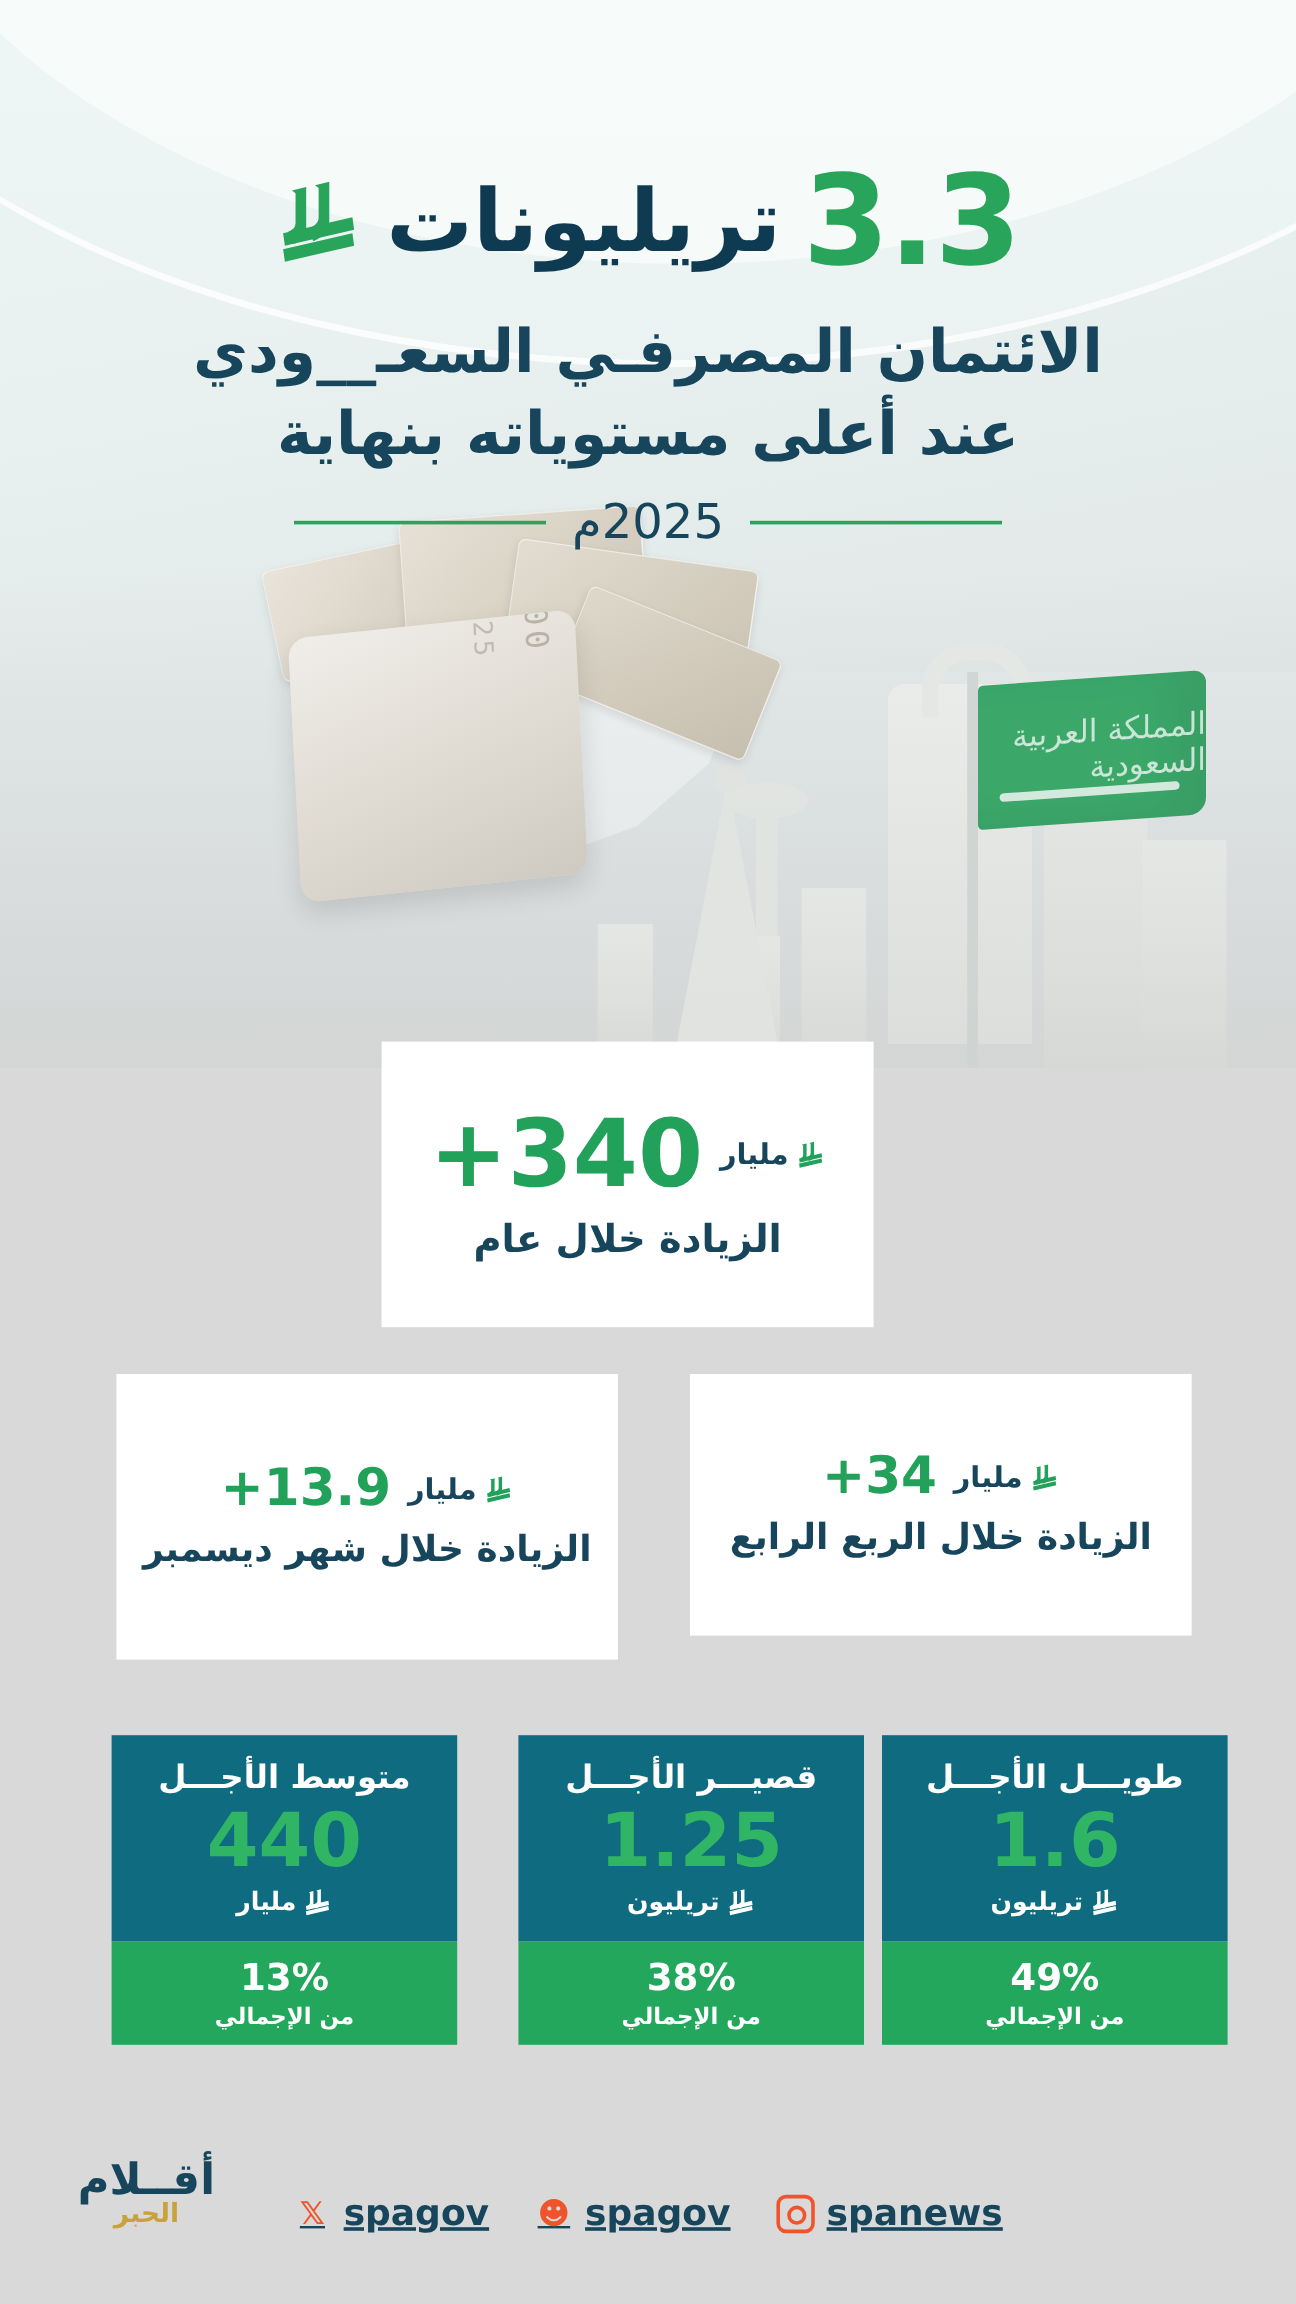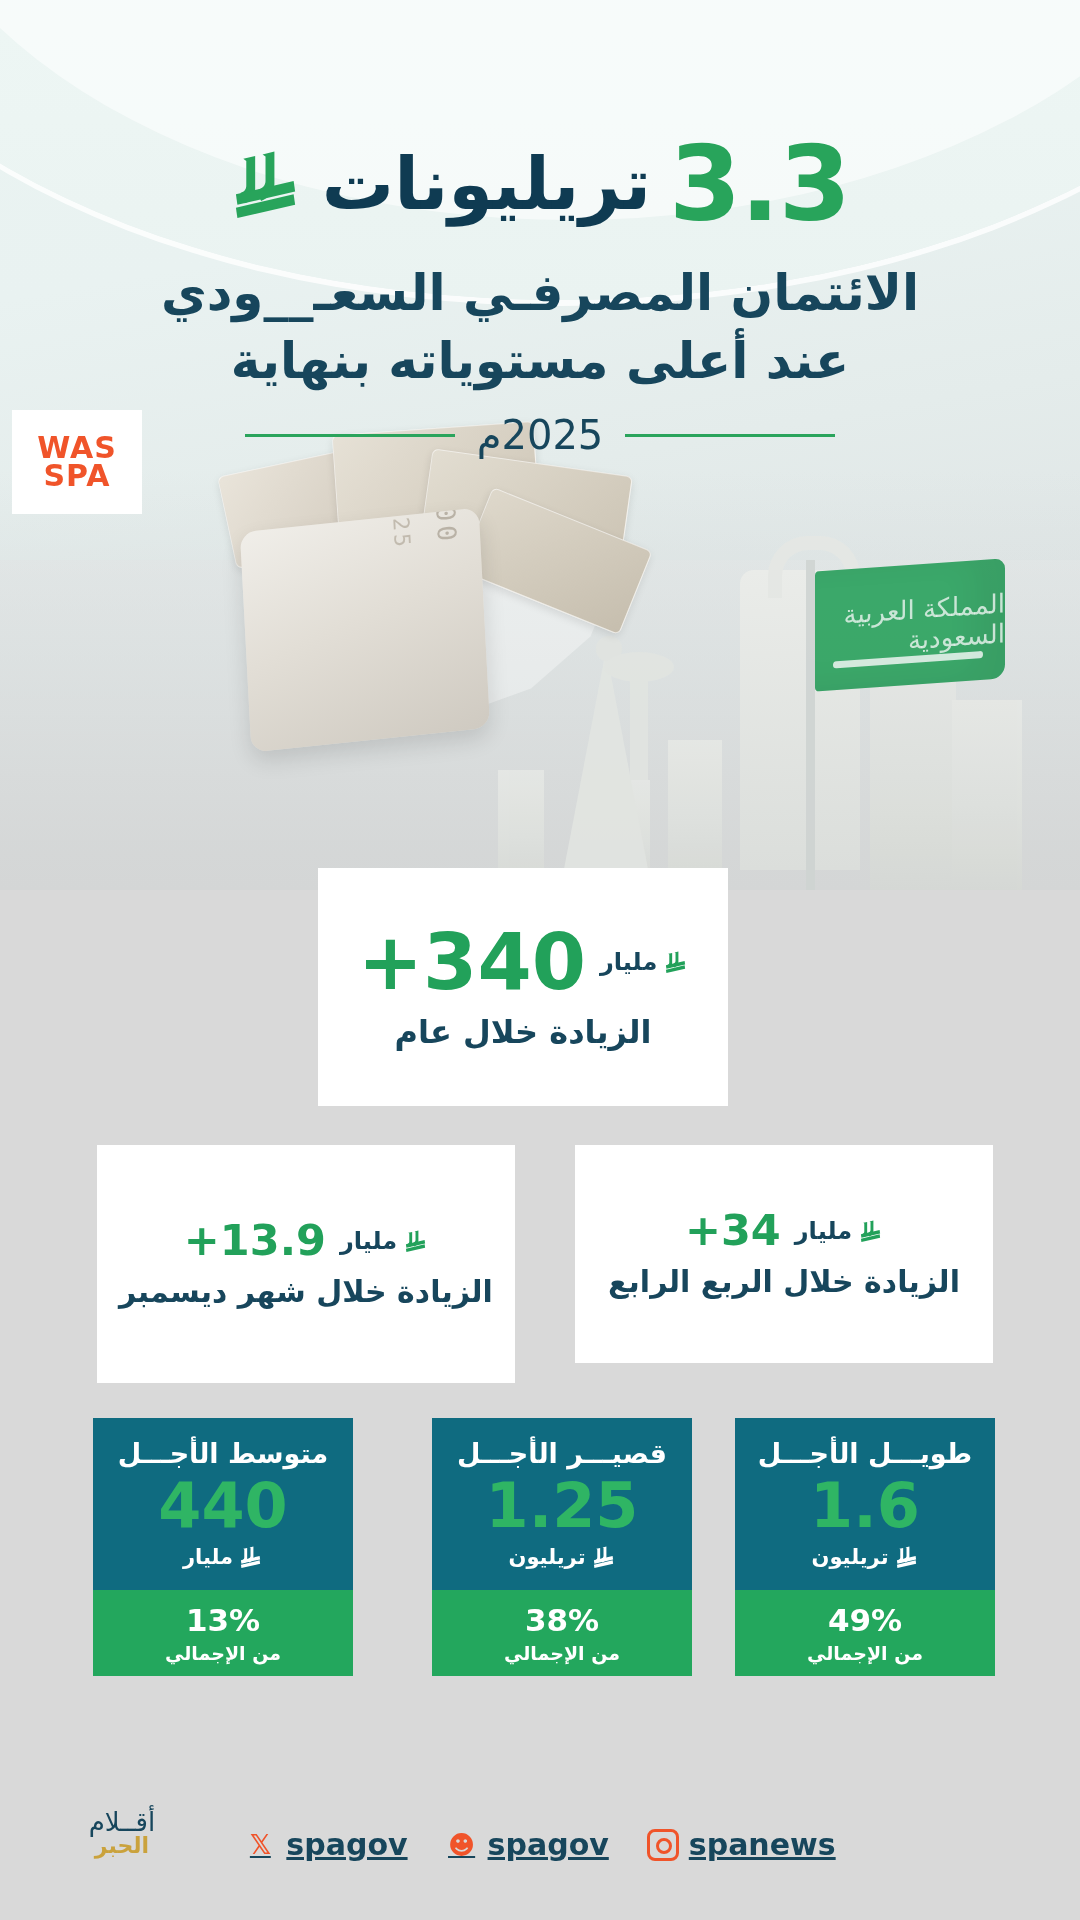--- a/index.html
+++ b/index.html
@@ -207,21 +207,21 @@
   .stat-num { font-size: 78px; font-weight: 800; color:#22a15a; line-height:1; }
   .stat-num.small { font-size: 43px; }
   .unit { display:flex; align-items:center; gap:7px; }
   .unit-word { font-size: 24px; font-weight:700; color:#17465c; }
   .riyal-mini { width: 24px; height: 24px; }
   .riyal-mini svg { width:24px; height:24px; display:block; }
   .stat-caption { margin-top: 12px; font-size: 32px; font-weight:700; color:#17465c; }
   .stat-caption.sm { font-size: 30px; }
 
   
-  .tcard { position:absolute; width: 260px; }
+  .tcard { position:absolute; width: 288px; margin-top: 28px; }
   .tcard .top {
     background:#0f6b80; color:#ffffff;
     padding: 18px 10px 20px;
     display:flex; flex-direction:column; align-items:center; justify-content:center;
     height: 172px; box-sizing:border-box;
   }
   .tcard .t-title { font-size: 27px; font-weight:700; letter-spacing: 1px; }
   .tcard .t-val { font-size: 62px; font-weight:800; color:#2fb564; line-height:1; margin-top: 6px; }
   .tcard .t-unit { display:flex; align-items:center; gap:6px; margin-top: 8px; }
   .tcard .t-unit-word { font-size: 21px; font-weight:700; color:#ffffff; }
@@ -246,21 +246,21 @@
   .soc .gl { width: 32px; height: 32px; display:flex; align-items:center; justify-content:center; }
   .ig-ico { width:26px; height:26px; border:3px solid #f0542a; border-radius:8px; position:relative; }
   .ig-ico:before { content:""; position:absolute; left:6px; top:6px; width:10px; height:10px;
       border:3px solid #f0542a; border-radius:50%; }
   .sc-ico { color:#f0542a; font-size:26px; }
   .x-ico { color:#f0542a; font-size:26px; font-weight:800; }
 
   .aqlam {
     position:absolute; left: 62px; bottom: 62px; width: 120px; text-align:center;
   }
-  .aqlam .a1 { color:#17465c; font-size: 26px; font-weight:400; }
+  .aqlam .a1 { color:#17465c; font-size: 36px; font-weight:700; }
   .aqlam .a2 { color:#caa23c; font-size: 22px; font-weight:800; margin-top:-4px; }
 
   .ltr { direction: ltr; unicode-bidi: isolate; }
 </style>
 </head>
 <body>
 
 <div class="page">
 
   <div class="bg-top"></div>
@@ -316,26 +316,20 @@
     </div>
     <div class="subline1">الائتمان المصرفـي السعـ__ودي</div>
     <div class="subline2">عند أعلى مستوياته بنهاية</div>
     <div class="yearrow">
       <span class="line"></span>
       <span class="year">2025م</span>
       <span class="line"></span>
     </div>
   </div>
 
-  <div class="spa-logo">
-    <div class="mark">
-      <div>WAS</div>
-      <div>SPA</div>
-    </div>
-  </div>
 
   <div class="card-white c-top">
     <div class="stat-row">
       <span class="unit">
         <span class="riyal-mini">
           <svg viewBox="0 0 100 100" aria-hidden="true">
             <g fill="#22a15a">
               <path d="M18 16 L34 12 L34 58 C34 66 30 72 20 76 L14 62 C20 60 22 57 22 52 L22 19 Z"></path>
               <path d="M44 10 L60 6 L60 50 C60 60 54 68 42 73 L36 59 C44 56 48 52 48 46 L48 13 Z"></path>
               <path d="M8 64 L86 46 L88 60 L10 78 Z"></path>

